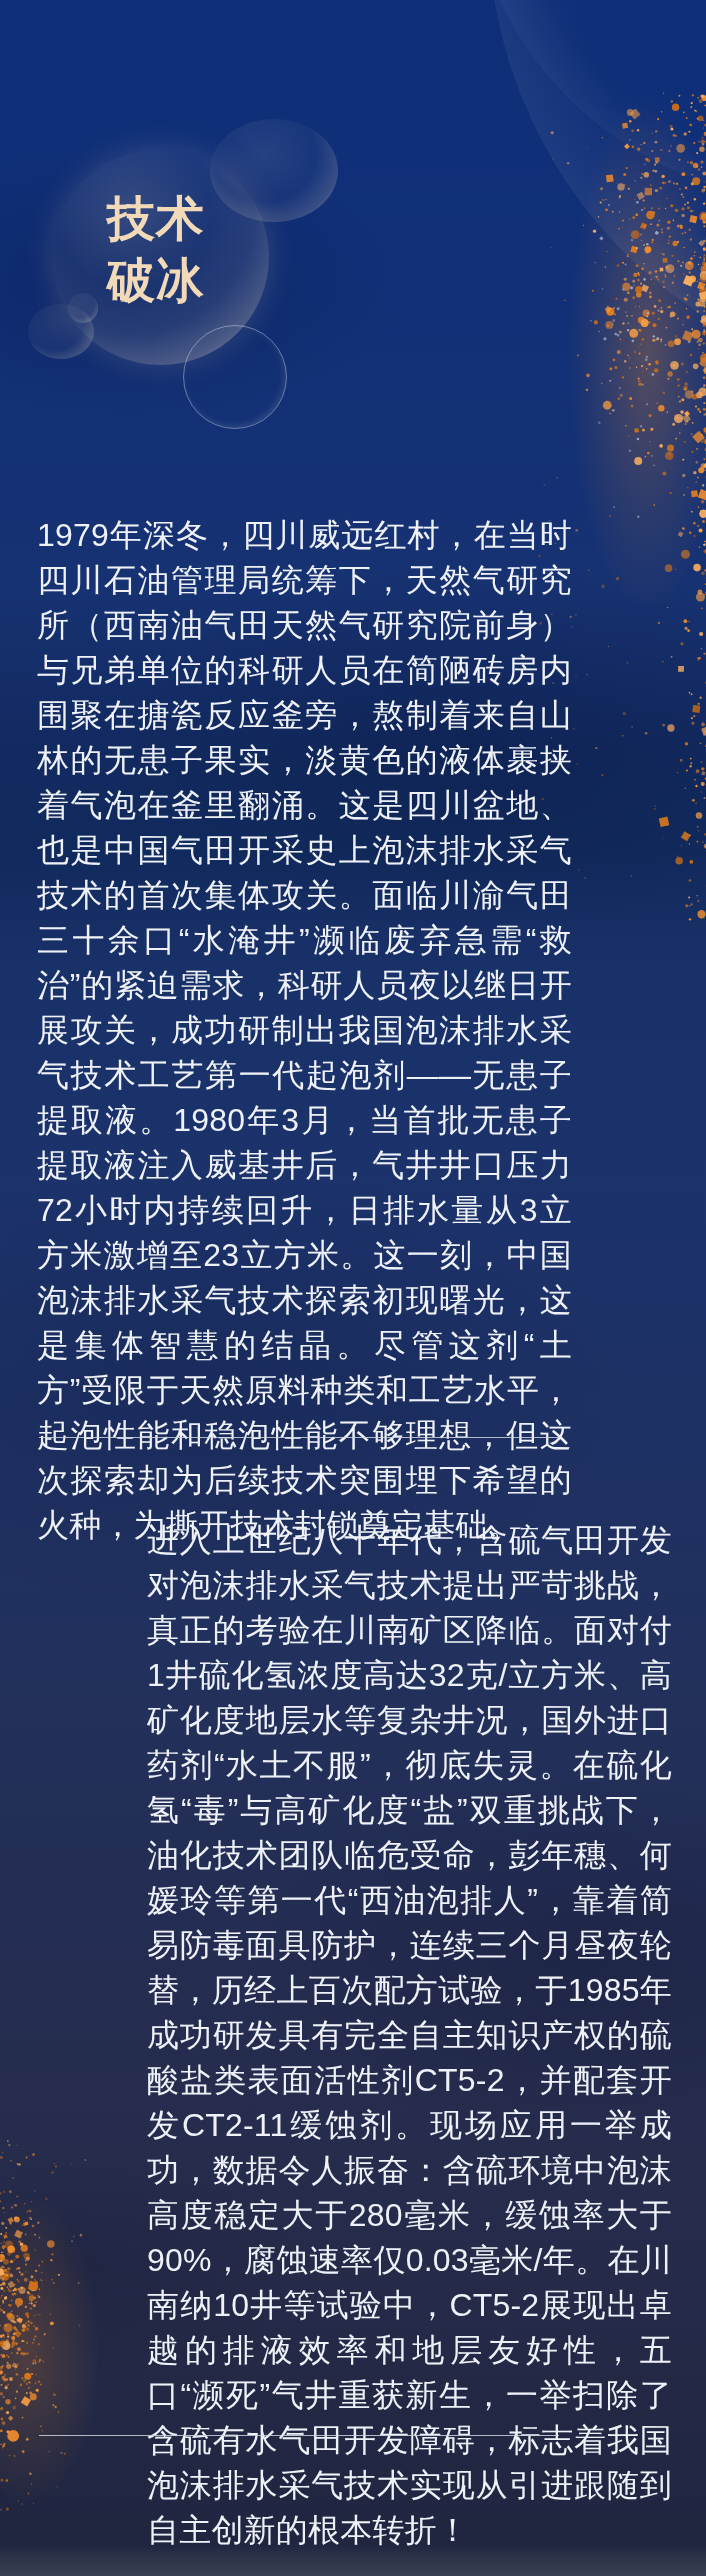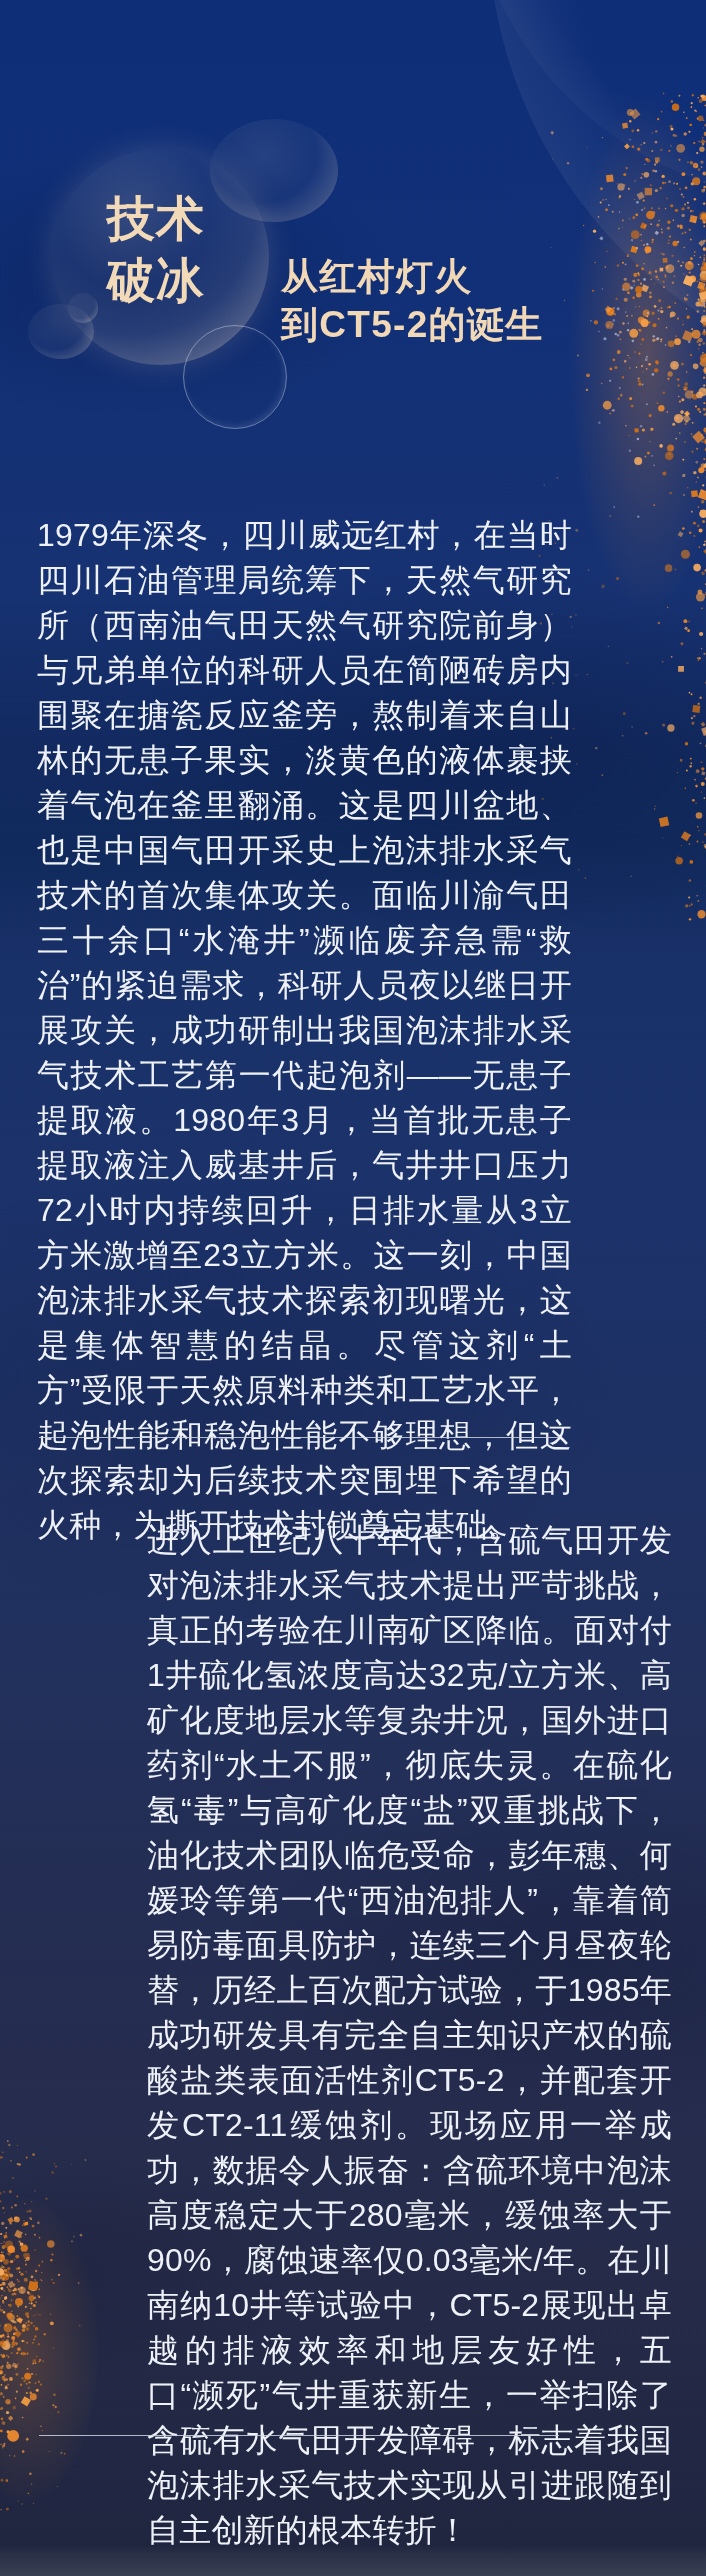--- a/index.html
+++ b/index.html
@@ -1250,24 +1250,20 @@
   <div class="bubble bubble-medium"></div>
   <div class="bubble bubble-main"></div>
   <div class="bubble bubble-small-left"></div>
   <div class="bubble bubble-tiny"></div>
   <div class="ring-circle"></div>
 
   <h1 class="title"><span>技术</span><br>
     <span>破冰</span>
   </h1>
 
-  <div class="subtitle">
-    <div>从红村灯火</div>
-    <div>到CT5-2的诞生</div>
-  </div>
 
   <p class="para para-1">1979年深冬，四川威远红村，在当时四川石油管理局统筹下，天然气研究所（西南油气田天然气研究院前身）与兄弟单位的科研人员在简陋砖房内围聚在搪瓷反应釜旁，熬制着来自山林的无患子果实，淡黄色的液体裹挟着气泡在釜里翻涌。这是四川盆地、也是中国气田开采史上泡沫排水采气技术的首次集体攻关。面临川渝气田三十余口“水淹井”濒临废弃急需“救治”的紧迫需求，科研人员夜以继日开展攻关，成功研制出我国泡沫排水采气技术工艺第一代起泡剂——无患子提取液。1980年3月，当首批无患子提取液注入威基井后，气井井口压力72小时内持续回升，日排水量从3立方米激增至23立方米。这一刻，中国泡沫排水采气技术探索初现曙光，这是集体智慧的结晶。尽管这剂“土方”受限于天然原料种类和工艺水平，起泡性能和稳泡性能不够理想，但这次探索却为后续技术突围埋下希望的火种，为撕开技术封锁奠定基础。</p>
 
   <div class="divider divider-1"></div>
 
   <p class="para para-2">进入上世纪八十年代，含硫气田开发对泡沫排水采气技术提出严苛挑战，真正的考验在川南矿区降临。面对付1井硫化氢浓度高达32克/立方米、高矿化度地层水等复杂井况，国外进口药剂“水土不服”，彻底失灵。在硫化氢“毒”与高矿化度“盐”双重挑战下，油化技术团队临危受命，彭年穗、何媛玲等第一代“西油泡排人”，靠着简易防毒面具防护，连续三个月昼夜轮替，历经上百次配方试验，于1985年成功研发具有完全自主知识产权的硫酸盐类表面活性剂CT5-2，并配套开发CT2-11缓蚀剂。现场应用一举成功，数据令人振奋：含硫环境中泡沫高度稳定大于280毫米，缓蚀率大于90%，腐蚀速率仅0.03毫米/年。在川南纳10井等试验中，CT5-2展现出卓越的排液效率和地层友好性，五口“濒死”气井重获新生，一举扫除了含硫有水气田开发障碍，标志着我国泡沫排水采气技术实现从引进跟随到自主创新的根本转折！</p>
 
   <div class="divider divider-2"></div>
 
 </div>

